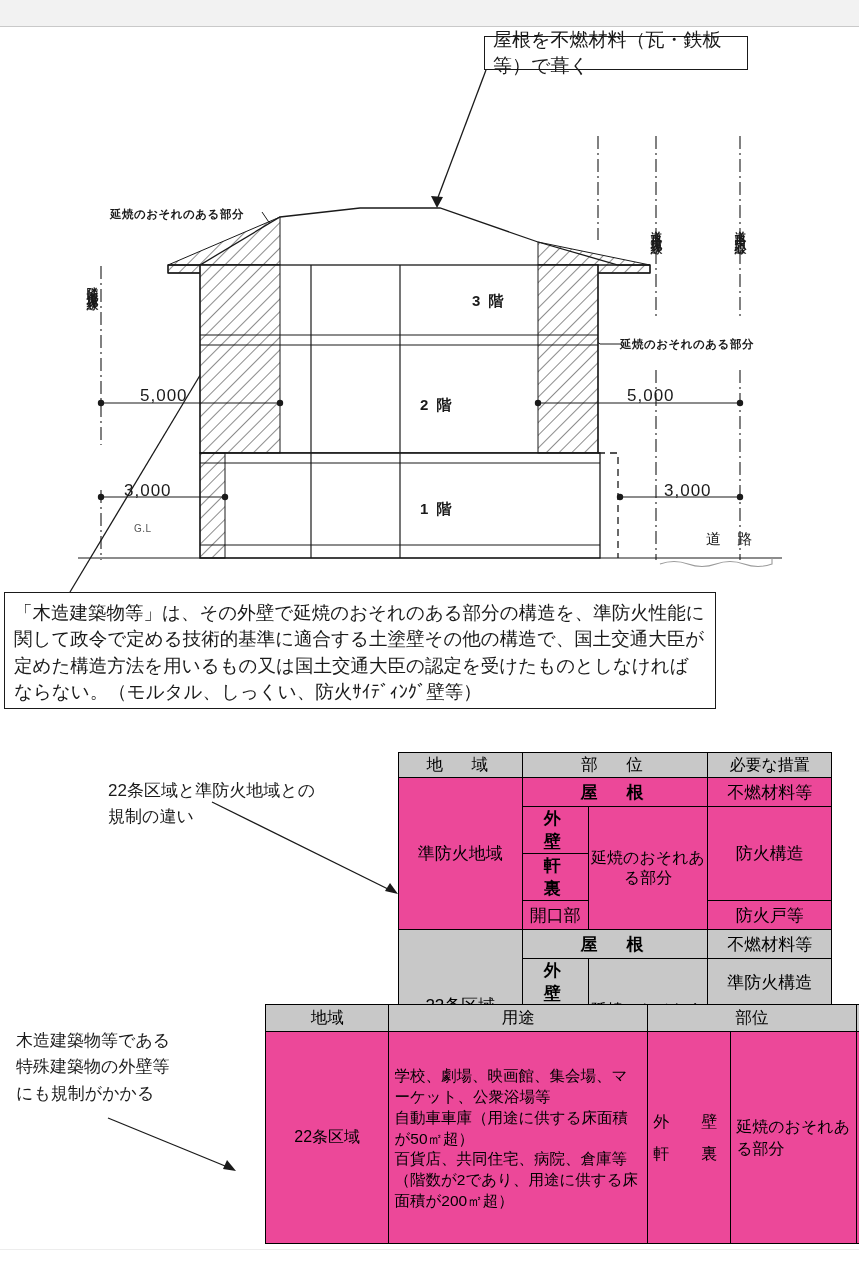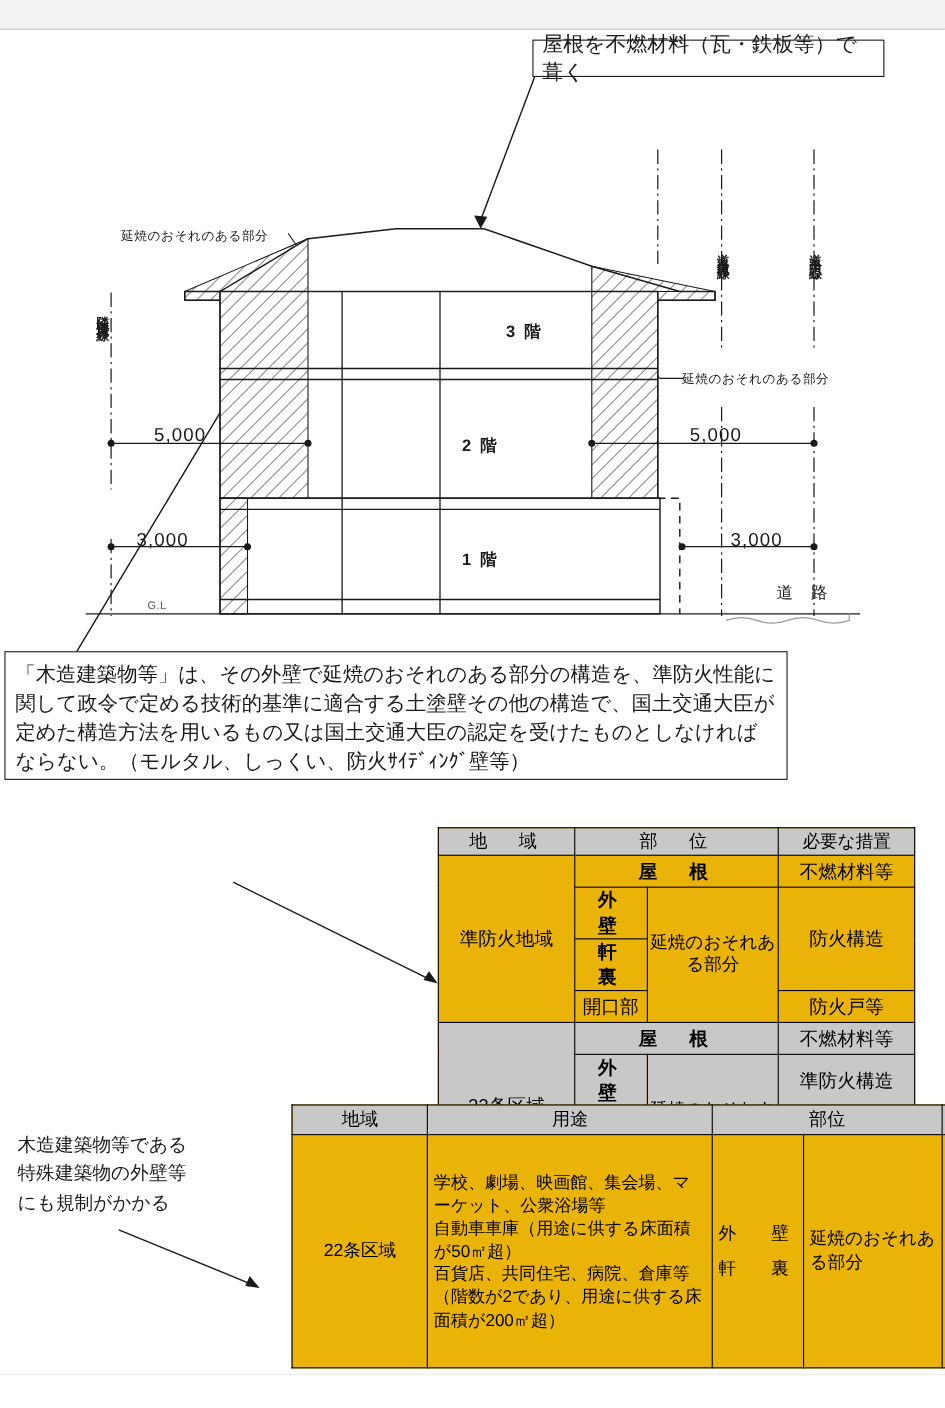--- a/index.html
+++ b/index.html
@@ -13,38 +13,38 @@
   .topbar{position:absolute;left:0;top:0;width:859px;height:26px;background:#f2f2f2;border-bottom:1px solid #c9c9c9;}
   .botline{position:absolute;left:0;top:1249px;width:859px;height:1px;background:#ededed;}
 
   
   .abs{position:absolute;}
   svg{display:block;overflow:visible;}
 
   
   .callout{position:absolute;border:1px solid #1a1a1a;background:#fff;box-sizing:border-box;
            display:flex;align-items:center;}
-  #roof-callout{left:484px;top:36px;width:320px;height:34px;padding:0 8px;font-size:19px;}
+  #roof-callout{left:484px;top:36px;width:264px;height:34px;padding:0 8px;font-size:19px;}
   #wood-callout{left:4px;top:592px;width:712px;height:117px;padding:7px 9px;display:block;
                 font-size:18.5px;line-height:1.42;}
 
   
   .dimlabel{position:absolute;font-size:17px;letter-spacing:1px;color:#1a1a1a;}
   .floorlabel{position:absolute;font-size:15px;font-weight:bold;letter-spacing:2px;}
-  .smalljp{position:absolute;font-size:11.5px;font-weight:normal;letter-spacing:.5px;}
+  .smalljp{position:absolute;font-size:11.5px;font-weight:bold;letter-spacing:.5px;}
   .gl{position:absolute;font-size:10px;color:#555;letter-spacing:.5px;}
   .roadlabel{position:absolute;font-size:15px;letter-spacing:6px;}
   .vlabel{position:absolute;writing-mode:vertical-rl;text-orientation:upright;
           font-size:11.5px;font-weight:bold;letter-spacing:3px;line-height:1;}
 
   
   .annot{position:absolute;font-size:17px;line-height:1.55;}
 
   
-  table{border-collapse:collapse;position:absolute;background:#eab308;}
+  table{border-collapse:collapse;position:absolute;background:#ec4899;}
   table td,table th{border:1px solid #000;padding:0;text-align:center;vertical-align:middle;
                     font-weight:normal;color:#000;}
   .t1{left:398px;top:752px;width:434px;font-size:17px;}
   .t1 .hdr{background:#c8c8c8;height:24px;letter-spacing:6px;font-size:16.5px;}
   .t1 .hdr.nosp{letter-spacing:0px;font-size:16px;}
   .t1 td{height:28px;}
   .t1 .sp{letter-spacing:6px;font-weight:bold;}
   .t1 .gray{background:#c8c8c8;}
   .t1 .slash{position:relative;padding:0;}
   .t1 .slash svg{position:absolute;left:0;top:0;width:100%;height:100%;}
@@ -166,36 +166,38 @@
     </g>
   </svg>
 
   <div class="smalljp" style="left:110px;top:207px;">延焼のおそれのある部分</div>
   <div class="smalljp" style="left:620px;top:337px;">延焼のおそれのある部分</div>
 
   <div class="vlabel" style="left:86px;top:278px;">隣地境界線</div>
   <div class="vlabel" style="left:650px;top:222px;">道路境界線</div>
   <div class="vlabel" style="left:734px;top:222px;">道路中心線</div>
 
-  <div class="floorlabel" style="left:460px;top:292px;">3 階</div>
+  <div class="floorlabel" style="left:472px;top:292px;">3 階</div>
   <div class="floorlabel" style="left:420px;top:396px;">2 階</div>
   <div class="floorlabel" style="left:420px;top:500px;">1 階</div>
 
   <div class="dimlabel" style="left:140px;top:386px;">5,000</div>
   <div class="dimlabel" style="left:124px;top:481px;">3,000</div>
   <div class="dimlabel" style="left:627px;top:386px;">5,000</div>
   <div class="dimlabel" style="left:664px;top:481px;">3,000</div>
 
-  <div class="gl" style="left:134px;top:546px;">G.L</div>
+  <div class="gl" style="left:134px;top:523px;">G.L</div>
   <div class="roadlabel" style="left:706px;top:530px;">道 路</div>
 
   <div class="callout" id="wood-callout">
     <span>「木造建築物等」は、その外壁で延焼のおそれのある部分の構造を、準防火性能に関して政令で定める技術的基準に適合する土塗壁その他の構造で、国土交通大臣が定めた構造方法を用いるもの又は国土交通大臣の認定を受けたものとしなければならない。（モルタル、しっくい、防火ｻｲﾃﾞｨﾝｸﾞ壁等）</span>
   </div>
 
+  <div class="annot" style="left:108px;top:778px;white-space:pre;">22条区域と準防火地域との
+規制の違い</div>
 
   <table class="t1">
     <colgroup>
       <col style="width:124px">
         <col style="width:66px">
         <col style="width:120px">
         <col style="width:124px">
     </colgroup>
     <thead>
       <tr>

